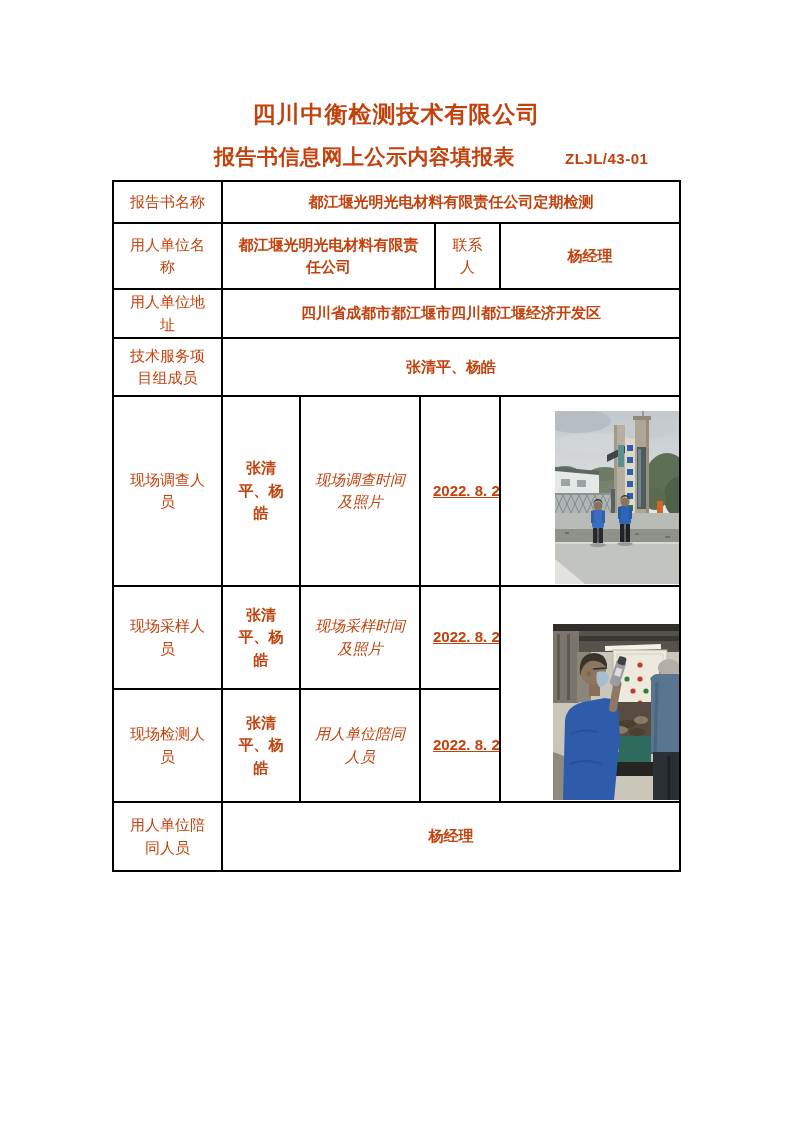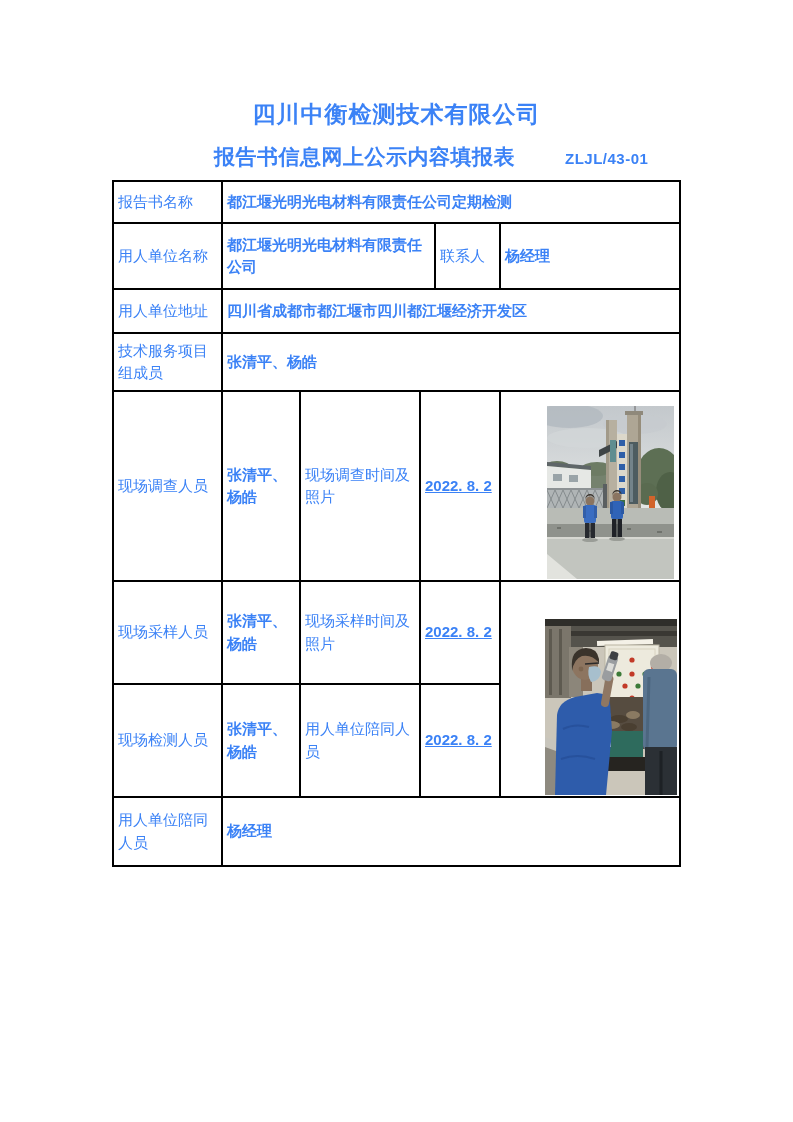--- a/index.html
+++ b/index.html
@@ -1,42 +1,42 @@
 <!DOCTYPE html>
 <html><head>
 <meta charset="utf-8">
 <style>
   html,body{margin:0;padding:0;background:#ffffff;}
   .page{
     position:relative;width:793px;height:1122px;background:#ffffff;
-    font-family:"Liberation Sans",sans-serif;color:#3b82f6;overflow:hidden;
+    font-family:"Liberation Sans",sans-serif;color:#c2410c;overflow:hidden;
   }
   .company-title{
     position:absolute;top:99px;left:0;width:793px;text-align:center;
     font-size:23px;font-weight:bold;letter-spacing:1px;
   }
   .form-title{
     position:absolute;top:143px;left:214px;
     font-size:21px;font-weight:bold;letter-spacing:0.5px;
   }
   .form-code{
     position:absolute;top:150px;left:565px;
     font-size:15px;font-weight:bold;letter-spacing:0.5px;
   }
   table.report{
     position:absolute;left:112px;top:180px;
     border-collapse:collapse;table-layout:fixed;width:567px;
   }
   table.report td{
-    border:2px solid #000;text-align:left;vertical-align:middle;
-    font-size:15px;line-height:1.5;padding:1px 4px;overflow:hidden;
+    border:2px solid #000;text-align:center;vertical-align:middle;
+    font-size:15px;line-height:1.5;padding:1px 12px;overflow:hidden;
   }
   td.lbl{font-weight:normal;}
   td.val{font-weight:bold;}
-  td.desc{font-weight:normal;}
+  td.desc{font-weight:normal;font-style:italic;}
   td.date{font-weight:bold;white-space:nowrap;padding:1px 0;text-decoration:underline;}
   td.photo-cell{padding:0;vertical-align:top;}
   .photo-box{display:block;}
   .photo-box svg{display:block;}
   .ph1{margin:13px 0 0 42px;}
   .ph2{margin:36px 0 0 40px;}
 </style>
 </head>
 <body>
 

